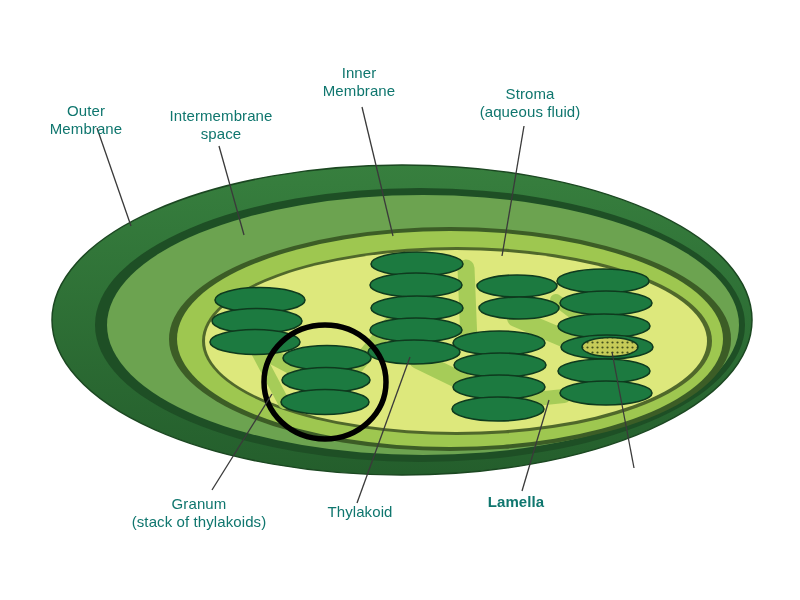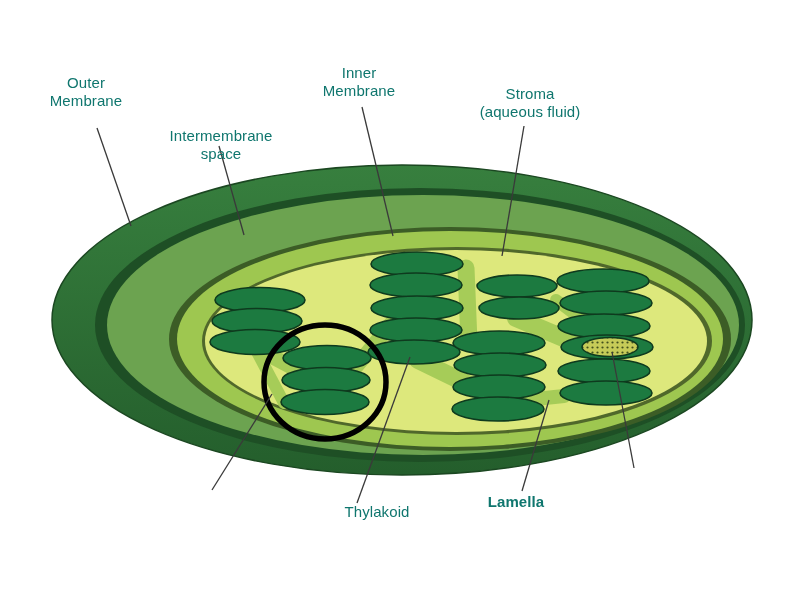--- a/index.html
+++ b/index.html
@@ -94,23 +94,25 @@
       <line x1="219" y1="146" x2="244" y2="235" stroke="#3A3A3A"></line>
       <line x1="362" y1="107" x2="393" y2="236" stroke="#3A3A3A"></line>
       <line x1="524" y1="126" x2="502" y2="256" stroke="#3A3A3A"></line>
       <line x1="212" y1="490" x2="272" y2="394" stroke="#3A3A3A"></line>
       <line x1="357" y1="503" x2="410" y2="357" stroke="#3A3A3A"></line>
       <line x1="522" y1="491" x2="549" y2="400" stroke="#3A3A3A"></line>
       <line x1="634" y1="468" x2="612" y2="352" stroke="#3A3A3A"></line>
     </g>
   </svg>
 
-  <div class="label" style="left:86px;  top:74px;">Outer
+  <div class="label" style="left:86px;  top:102px;">Outer
 Membrane</div>
-  <div class="label" style="left:221px; top:107px;margin-top:20px;">Intermembrane
+  <div class="label" style="left:221px; top:107px;">Intermembrane
 space</div>
   <div class="label" style="left:359px; top:64px;">Inner
 Membrane</div>
   <div class="label" style="left:530px; top:85px;">Stroma
 (aqueous fluid)</div>
-  <div class="label" style="left:377px; top:503px;">Thylakoid</div>
+  <div class="label" style="left:199px; top:495px;">Granum
+(stack of thylakoids)</div>
+  <div class="label" style="left:360px; top:503px;">Thylakoid</div>
   <div class="label" style="left:516px; top:493px;font-weight:bold;">Lamella</div>
 </div>
 
 </body></html>

